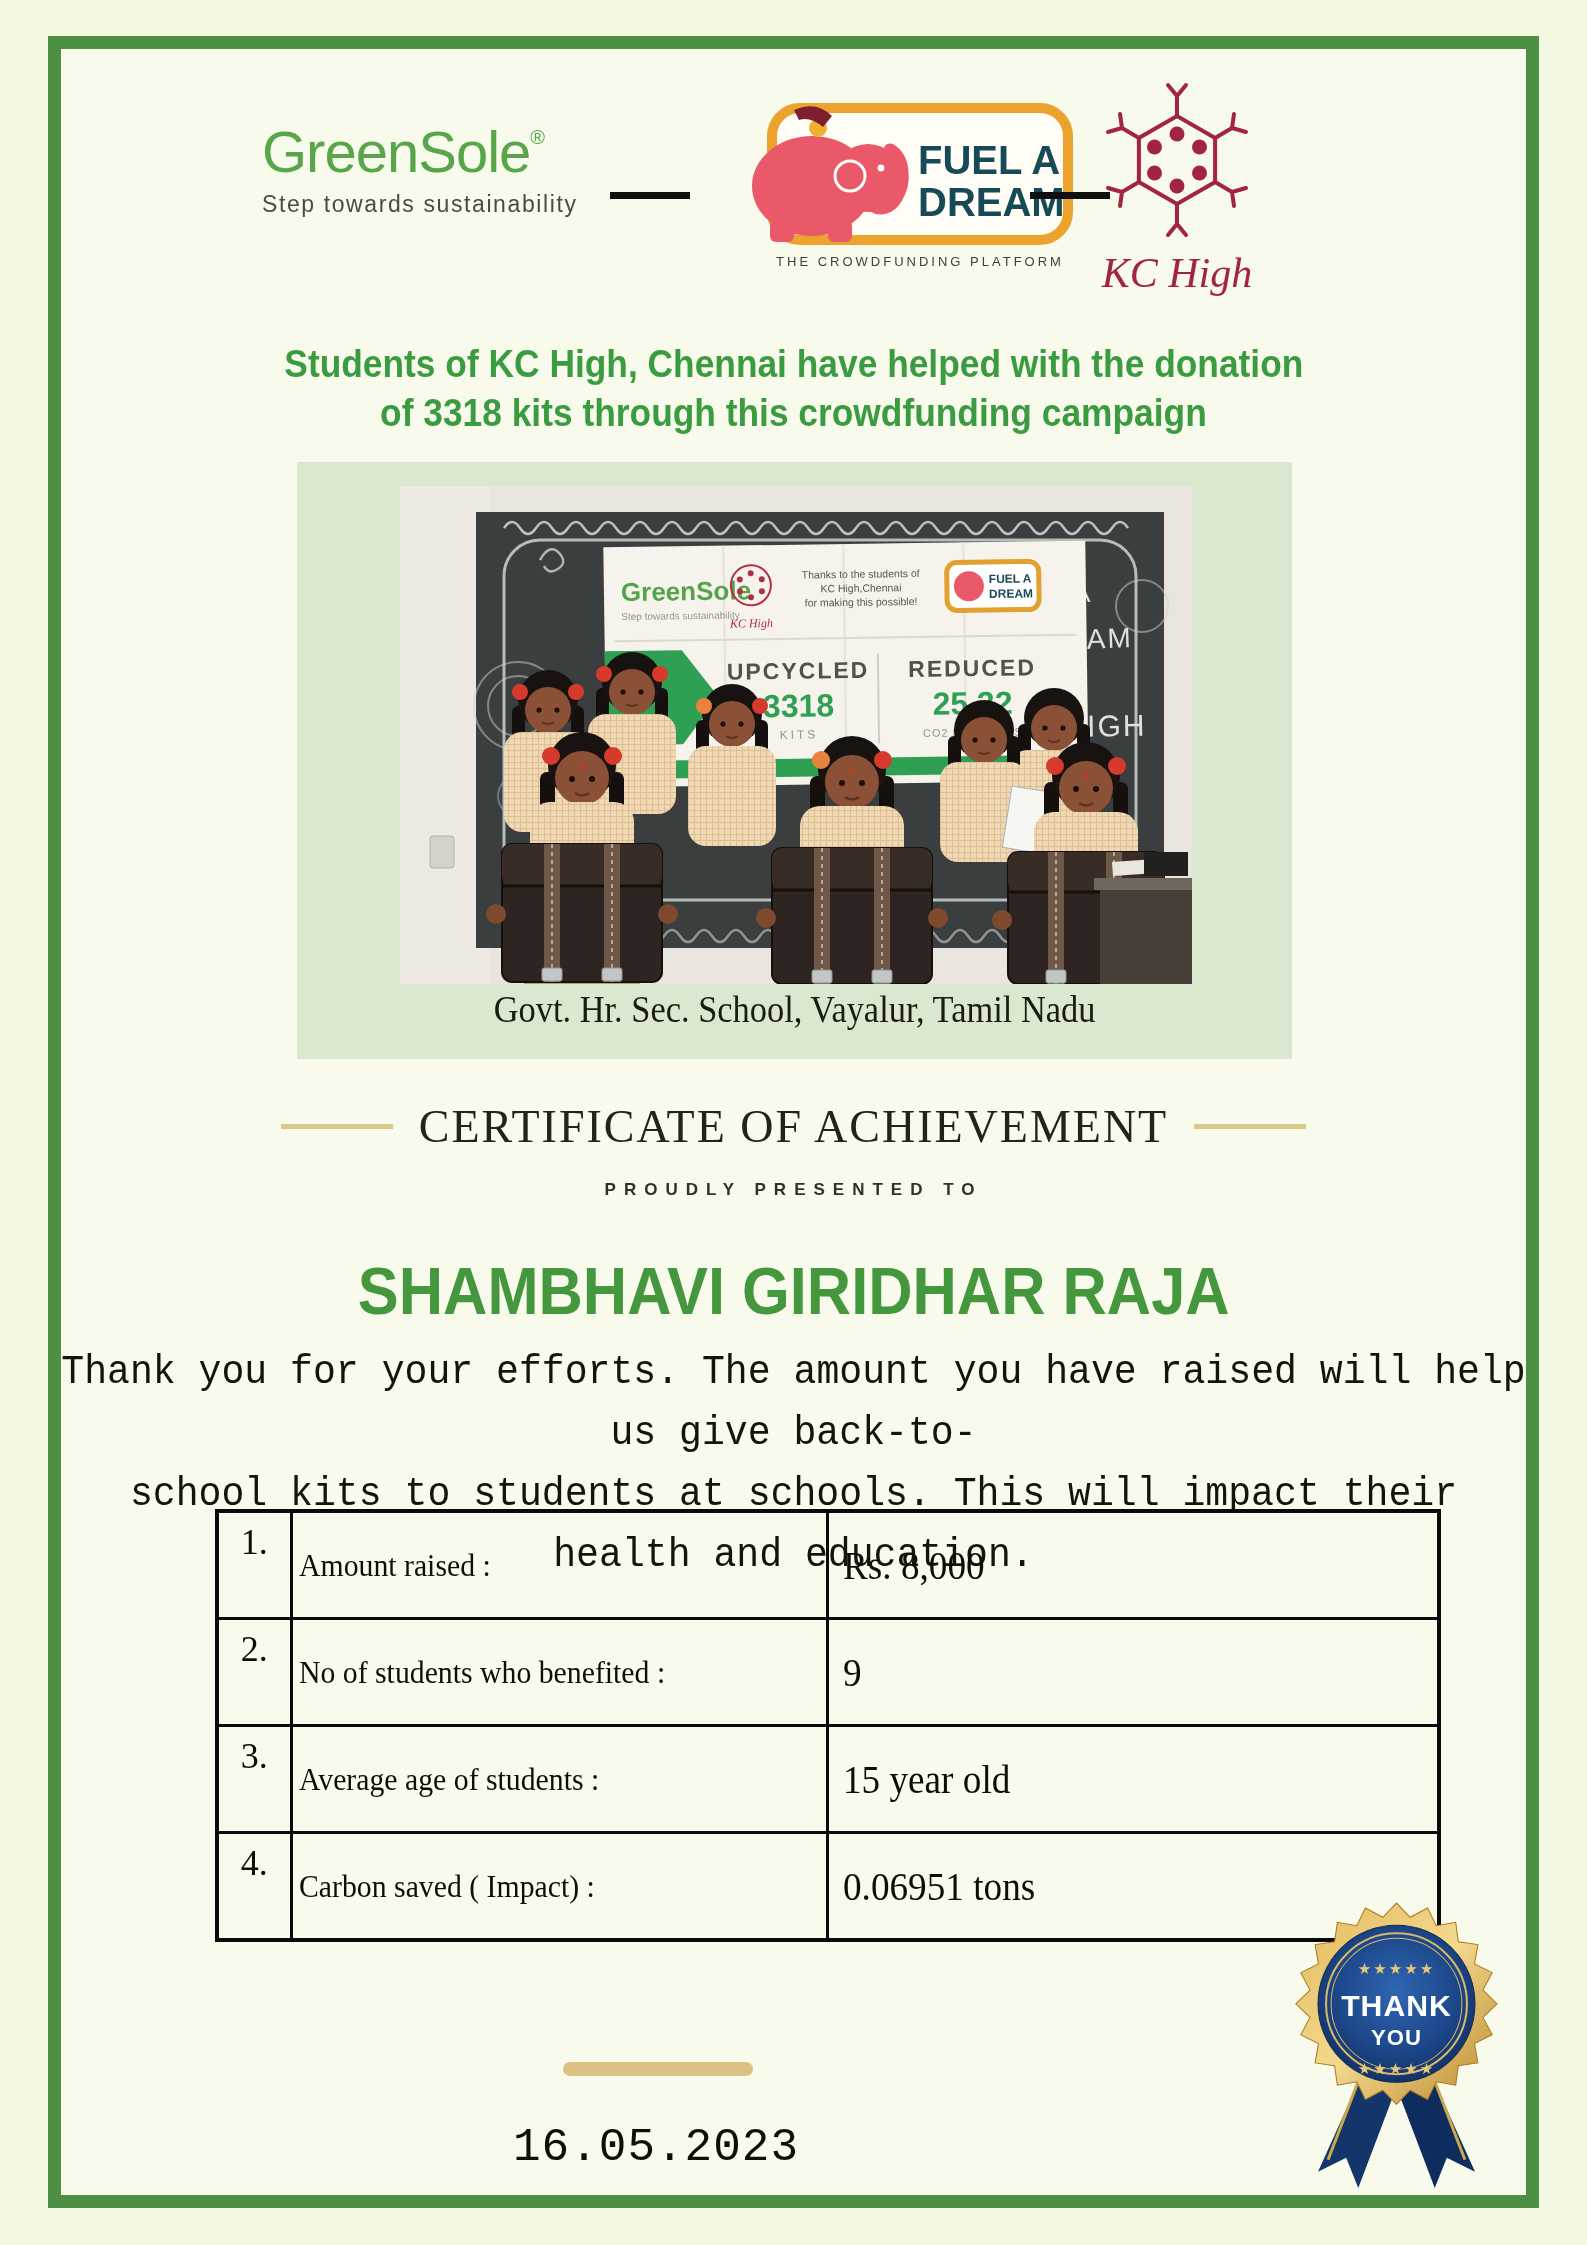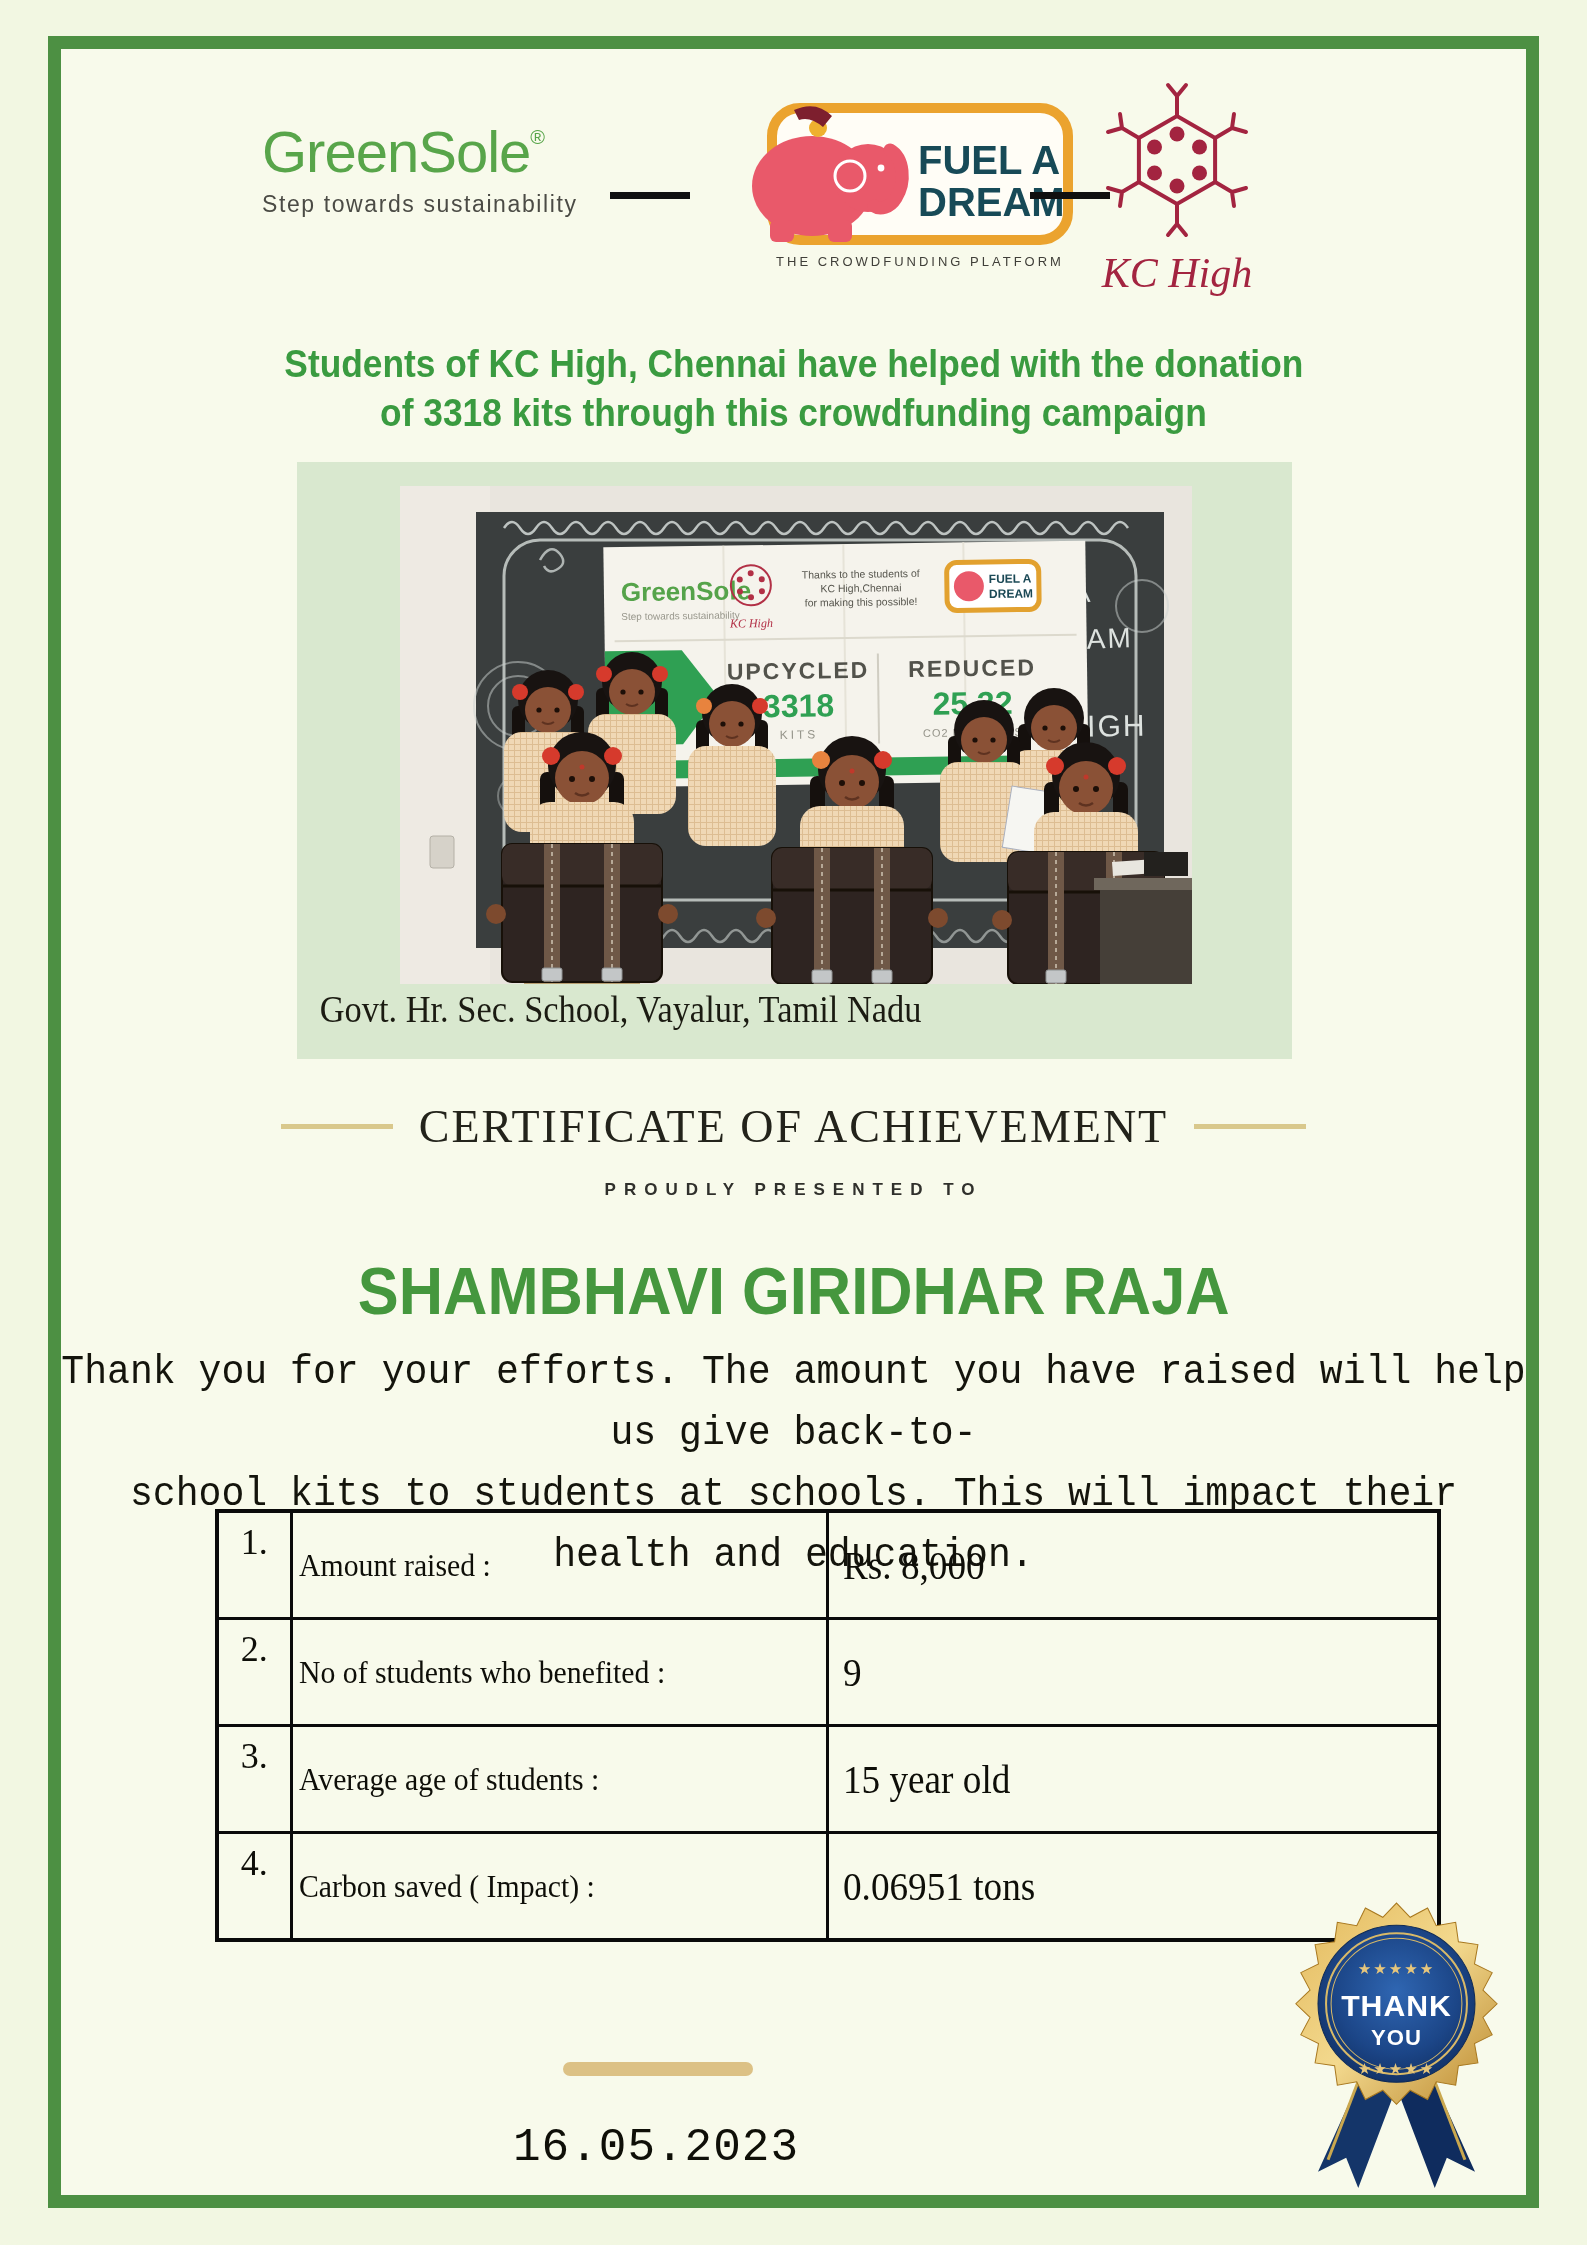--- a/index.html
+++ b/index.html
@@ -15,21 +15,21 @@
   .dash{width:80px;height:7px;background:#101010;}
 
   
   .headline{left:0;top:340px;width:1587px;text-align:center;color:#3a9b40;font-weight:bold;
             font-size:38px;line-height:49px;}
   .cx{display:inline-block;transform:scaleX(.93);transform-origin:center;}
   .cxl{display:inline-block;transform:scaleX(.93);transform-origin:left center;}
 
   
   .card{left:297px;top:462px;width:995px;height:597px;background:#d9e8cf;}
-  .caption{left:0;top:526px;width:995px;text-align:left;font-family:"Liberation Serif",serif;
+  .caption{left:0;top:526px;width:995px;text-align:center;font-family:"Liberation Serif",serif;
            font-size:37px;color:#1b1b12;}
 
   
   .titlerow{left:0;top:1100px;width:1587px;display:flex;align-items:center;justify-content:center;gap:26px;}
   .rule{width:112px;height:5px;background:#d9c88c;}
   .ctitle{font-family:"Liberation Serif",serif;font-size:46px;letter-spacing:2px;color:#23231b;}
   .presented{left:0;top:1180px;width:1587px;text-align:center;font-size:17px;font-weight:600;
              letter-spacing:8px;color:#30302c;}
   .rname{left:0;top:1232px;width:1587px;text-align:center;font-size:66px;font-weight:bold;color:#45973e;margin-top:21px;}
   .msg{left:0;top:1342px;width:1587px;text-align:center;font-family:Liberation Mono, monospace;

